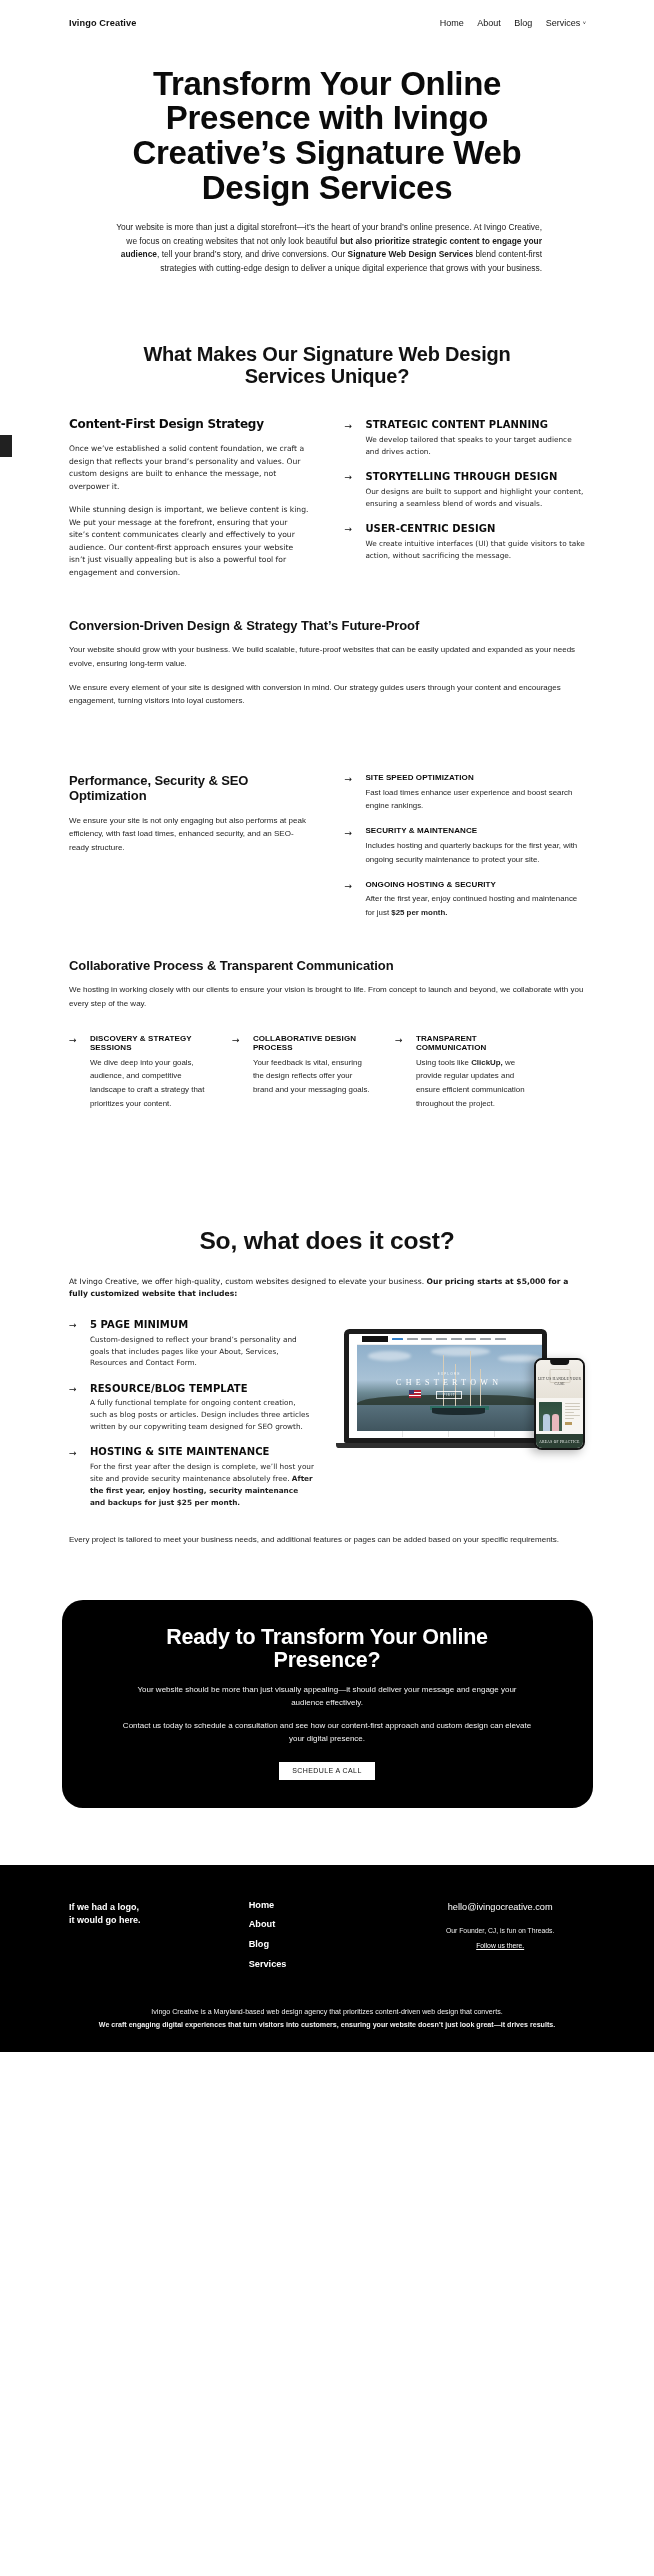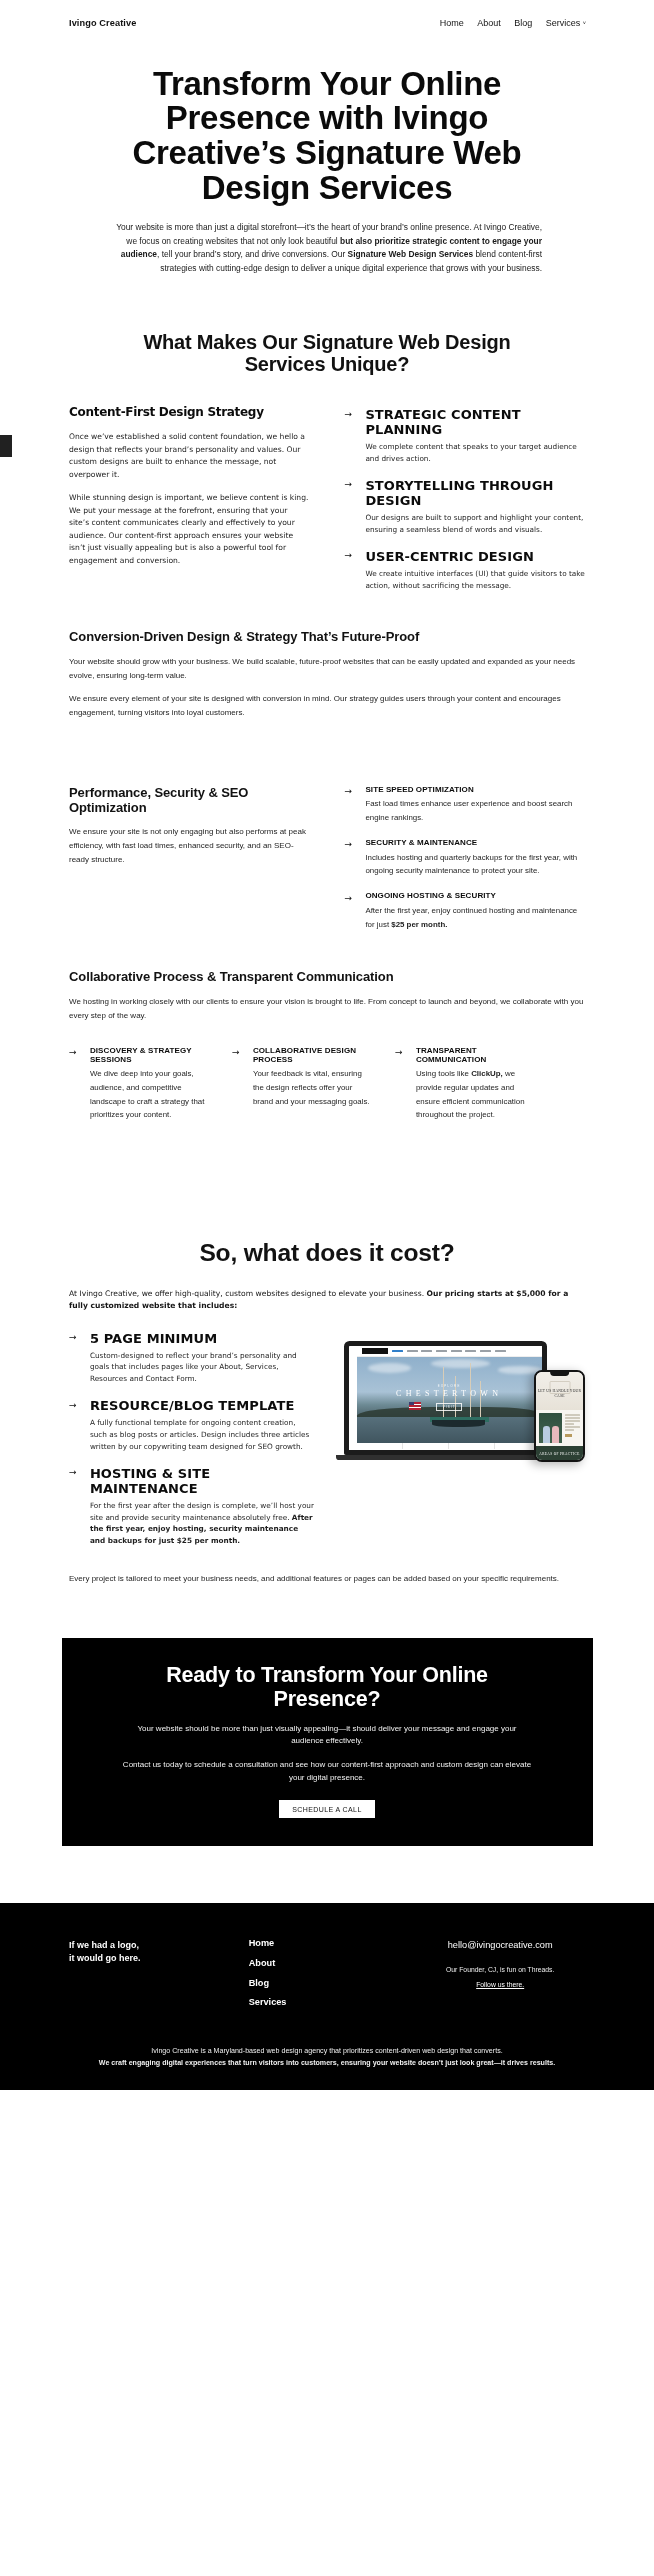--- a/index.html
+++ b/index.html
@@ -53,21 +53,21 @@
   }
 
   
   .wrap{ width:516px; margin:0 auto; }
 
   .sec-title-center{
     text-align:center;
     font-family:"Liberation Sans Narrow","Liberation Sans",sans-serif;
     font-stretch:condensed; font-weight:700;
     font-size:20px; line-height:1.12; letter-spacing:-0.2px;
-    width:393px; margin:0 auto;
+    width:393px; margin:12px auto;
   }
 
   
   .unique{ padding-top:55px; }
   .two-col{
     display:flex; gap:36px; margin-top:29.5px; align-items:flex-start;
   }
   .col-left{ width:240px; }
   .col-right{ width:241px; padding-top:2.5px; }
 
@@ -84,21 +84,21 @@
   
   .arrow-item{ display:flex; gap:8.6px; align-items:flex-start; }
   .arrow-item + .arrow-item{ margin-top:13.5px; }
   .arrow{
     flex:0 0 auto; width:12.3px; line-height:1; padding-top:1.2px;
     font-size:9.2px; color:#111; font-family:"DejaVu Sans",sans-serif;
   }
   .ai-body{ flex:1 1 auto; }
   .ai-title{
     font-family:"DejaVu Sans", sans-serif;
-    font-weight:700; font-size:13px; letter-spacing:0.1px; text-transform:uppercase; color:#0c0c0c;
+    font-weight:700; font-size:10px; letter-spacing:0.1px; text-transform:uppercase; color:#0c0c0c;
   }
   .ai-title.cond-t{
     font-family:"Liberation Sans Narrow","Liberation Sans",sans-serif;
     font-stretch:condensed; font-size:8px; letter-spacing:0.1px;
   }
   .ai-text{
     font-family:"DejaVu Sans", sans-serif;
     font-size:7.3px; line-height:1.62; color:#1f1f1f; margin-top:3.7px;
   }
   .ai-text.cond-t{
@@ -232,20 +232,21 @@
   .price-tail{
     font-family:"Liberation Sans Narrow","Liberation Sans",sans-serif; font-stretch:condensed;
     font-size:8px; line-height:1.72; margin-top:24.6px; color:#1d1d1d;
   }
 
   
   .cta-outer{ padding:53px 0 0; }
   .cta{
     width:531px; margin:0 auto; background:#000; color:#fff; text-align:center;
     padding:26px 59px 28px;
+    border-radius:21px;
   }
   .cta h2{
     font-family:"Liberation Sans Narrow","Liberation Sans",sans-serif;
     font-stretch:condensed; font-weight:700; font-size:21.5px; line-height:1.1; letter-spacing:-0.2px;
   }
   .cta p{
     font-family:"Liberation Sans Narrow","Liberation Sans",sans-serif; font-stretch:condensed;
     font-size:8px; line-height:1.6; margin-top:11px; color:#f2f2f2;
   }
   .cta p + p{ margin-top:10.5px; }
@@ -318,30 +319,30 @@
 
   <div class="edge-tab"></div>
 
   <section class="unique">
     <div class="wrap">
       <h2 class="sec-title-center">What Makes Our Signature Web Design Services Unique?</h2>
 
       <div class="two-col">
         <div class="col-left">
           <h3 class="geo-head">Content-First Design Strategy</h3>
-          <p class="geo-body">Once we’ve established a solid content foundation, we hello a design that reflects your brand’s personality and values. Our custom designs are built to enhance the message, not overpower it.</p>
+          <p class="geo-body">Once we’ve established a solid content foundation, we craft a design that reflects your brand’s personality and values. Our custom designs are built to enhance the message, not overpower it.</p>
           <p class="geo-body">While stunning design is important, we believe content is king. We put your message at the forefront, ensuring that your site’s content communicates clearly and effectively to your audience. Our content-first approach ensures your website isn’t just visually appealing but is also a powerful tool for engagement and conversion.</p>
         </div>
 
         <div class="col-right">
           <div class="arrow-item">
             <span class="arrow">→</span>
             <div class="ai-body">
               <div class="ai-title">STRATEGIC CONTENT PLANNING</div>
-              <div class="ai-text">We complete content that speaks to your target audience and drives action.</div>
+              <div class="ai-text">We develop tailored that speaks to your target audience and drives action.</div>
             </div>
           </div>
           <div class="arrow-item">
             <span class="arrow">→</span>
             <div class="ai-body">
               <div class="ai-title">STORYTELLING THROUGH DESIGN</div>
               <div class="ai-text">Our designs are built to support and highlight your content, ensuring a seamless blend of words and visuals.</div>
             </div>
           </div>
           <div class="arrow-item">

